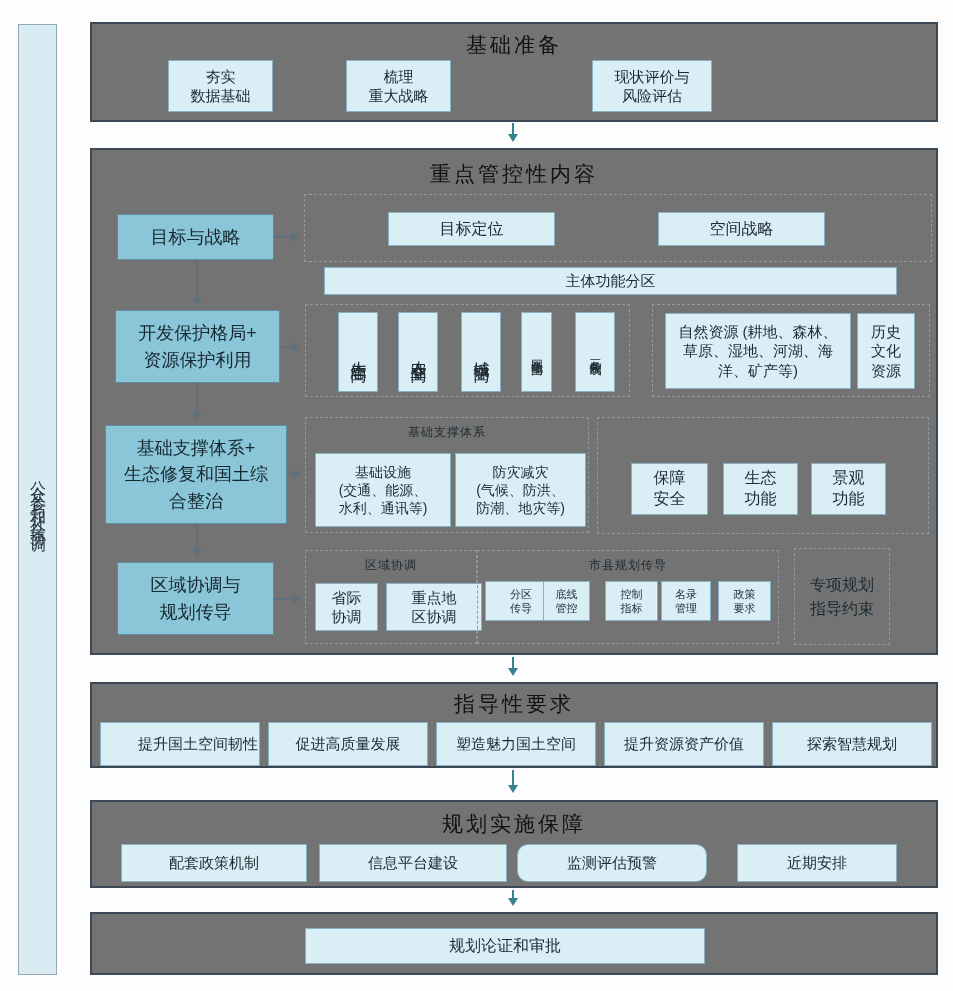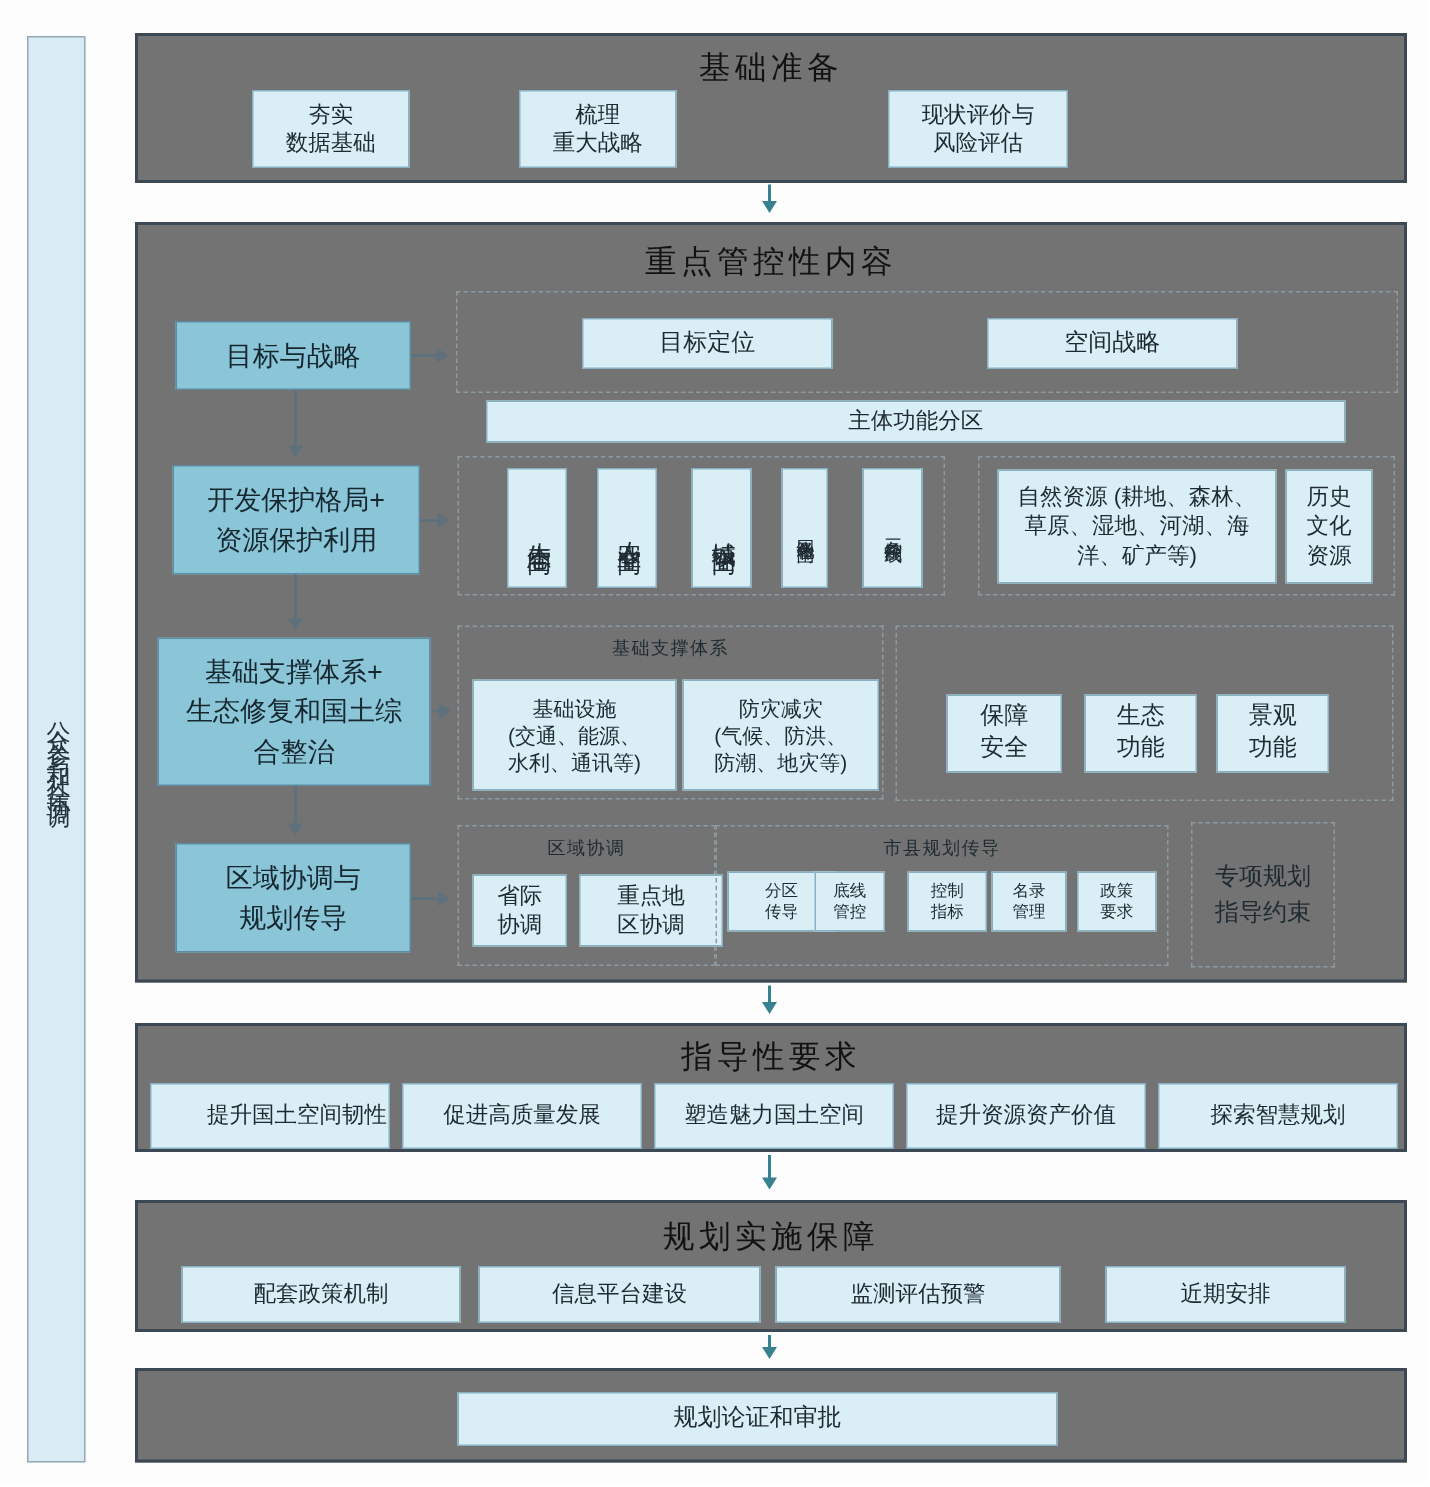--- a/index.html
+++ b/index.html
@@ -196,21 +196,21 @@
     <div class="lb" style="left:512px;top:38px;width:160px;height:44px;">提升资源资产价值</div>
     <div class="lb" style="left:680px;top:38px;width:160px;height:44px;">探索智慧规划</div>
   </div>
 
   <div class="flow" style="left:512px;top:770px;height:20px;"></div>
 
   <div class="sec" style="top:800px;height:88px;">
     <div class="sec-title" style="top:8px;">规划实施保障</div>
     <div class="lb" style="left:29px;top:42px;width:186px;height:38px;">配套政策机制</div>
     <div class="lb" style="left:227px;top:42px;width:188px;height:38px;">信息平台建设</div>
-    <div class="lb" style="left:425px;top:42px;width:190px;height:38px;">监测评估预警</div>
+    <div class="lb" style="left:425px;top:42px;width:190px;height:38px;border-radius:11px;">监测评估预警</div>
     <div class="lb" style="left:645px;top:42px;width:160px;height:38px;">近期安排</div>
   </div>
 
   <div class="flow" style="left:512px;top:890px;height:13px;"></div>
 
   <div class="sec" style="top:912px;height:63px;">
     <div class="lb f16" style="left:213px;top:14px;width:400px;height:36px;">规划论证和审批</div>
   </div>
 
 </div>

